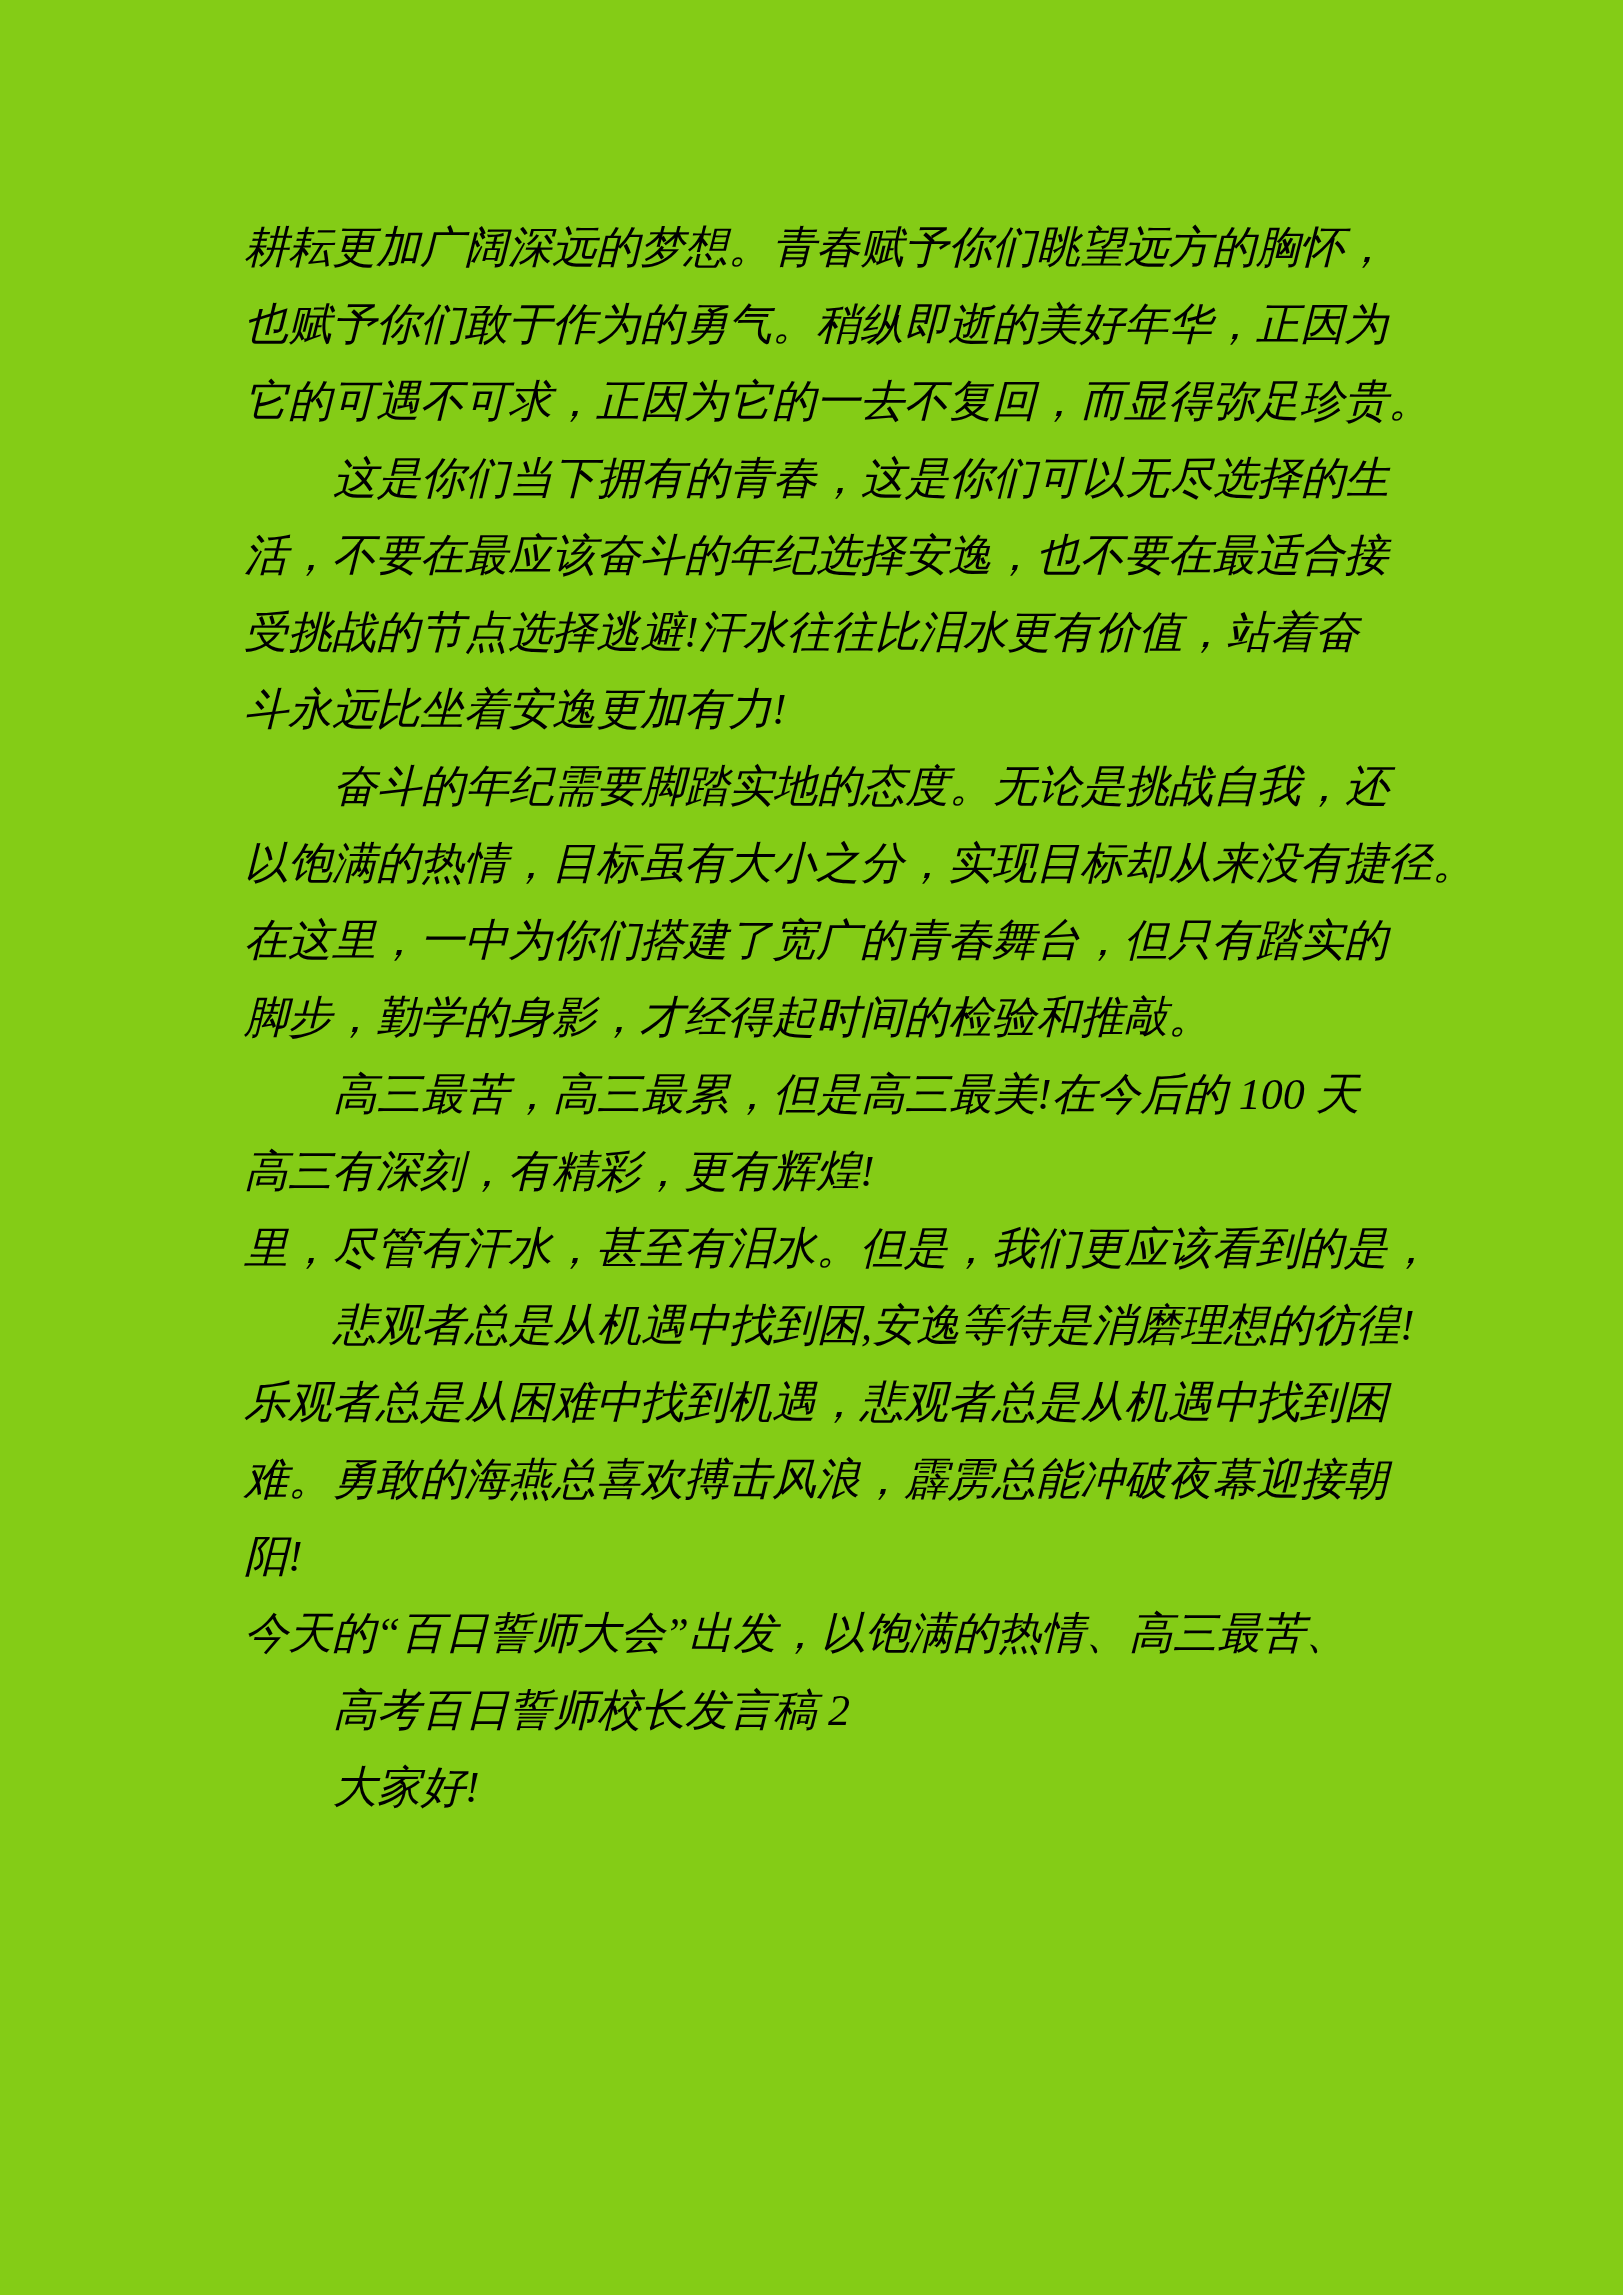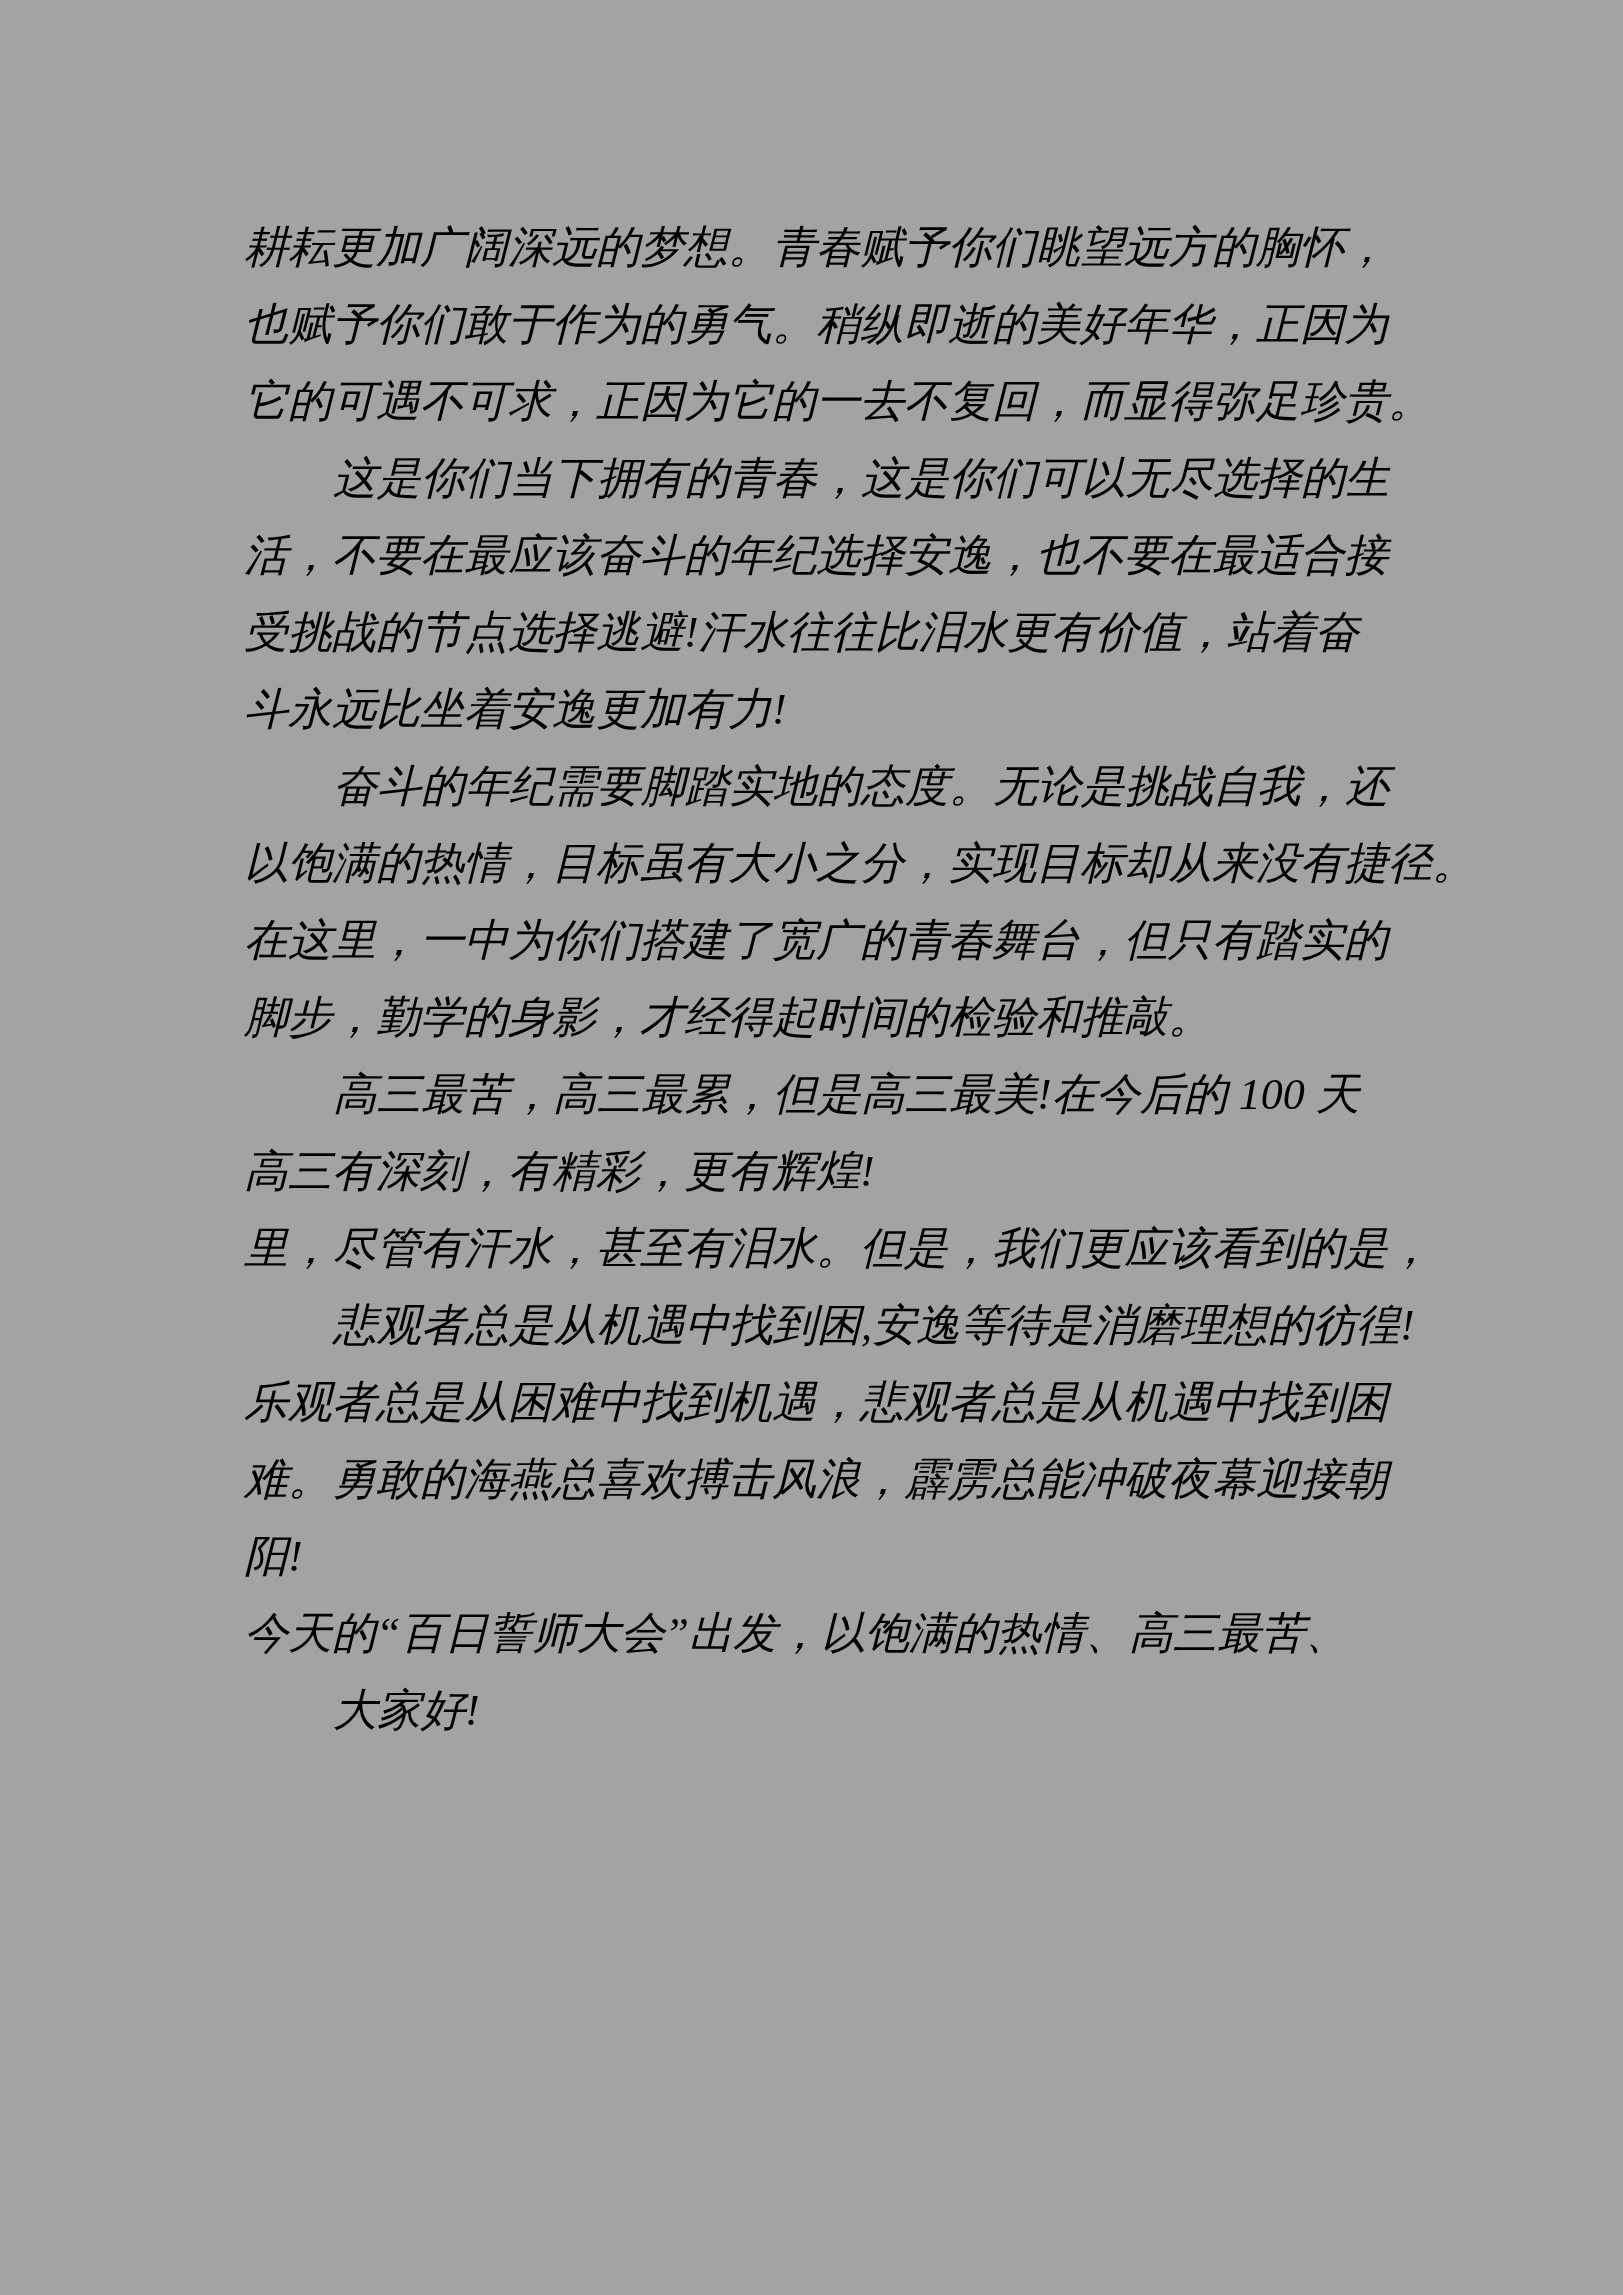--- a/index.html
+++ b/index.html
@@ -4,21 +4,21 @@
 <style>
   html, body {
     margin: 0;
     padding: 0;
     background: #ffffff;
   }
   .page {
     position: relative;
     width: 1623px;
     height: 2295px;
-    background: #a3a3a3;
+    background: #84cc16;
     overflow: hidden;
   }
   .text-block {
     position: absolute;
     left: 244px;
     top: 209px;
     width: 1155px;
   }
   .line {
     height: 77px;
@@ -50,16 +50,17 @@
     <div class="line">在这里，一中为你们搭建了宽广的青春舞台，但只有踏实的</div>
     <div class="line">脚步，勤学的身影，才经得起时间的检验和推敲。</div>
     <div class="line indent">高三最苦，高三最累，但是高三最美!在今后的 100 天</div>
     <div class="line">高三有深刻，有精彩，更有辉煌!</div>
     <div class="line">里，尽管有汗水，甚至有泪水。但是，我们更应该看到的是，</div>
     <div class="line indent">悲观者总是从机遇中找到困,安逸等待是消磨理想的彷徨!</div>
     <div class="line">乐观者总是从困难中找到机遇，悲观者总是从机遇中找到困</div>
     <div class="line">难。勇敢的海燕总喜欢搏击风浪，霹雳总能冲破夜幕迎接朝</div>
     <div class="line">阳!</div>
     <div class="line">今天的“百日誓师大会”出发，以饱满的热情、高三最苦、</div>
+    <div class="line indent">高考百日誓师校长发言稿 2</div>
     <div class="line indent">大家好!</div>
   </div>
 </div>
 
 
 </body></html>

